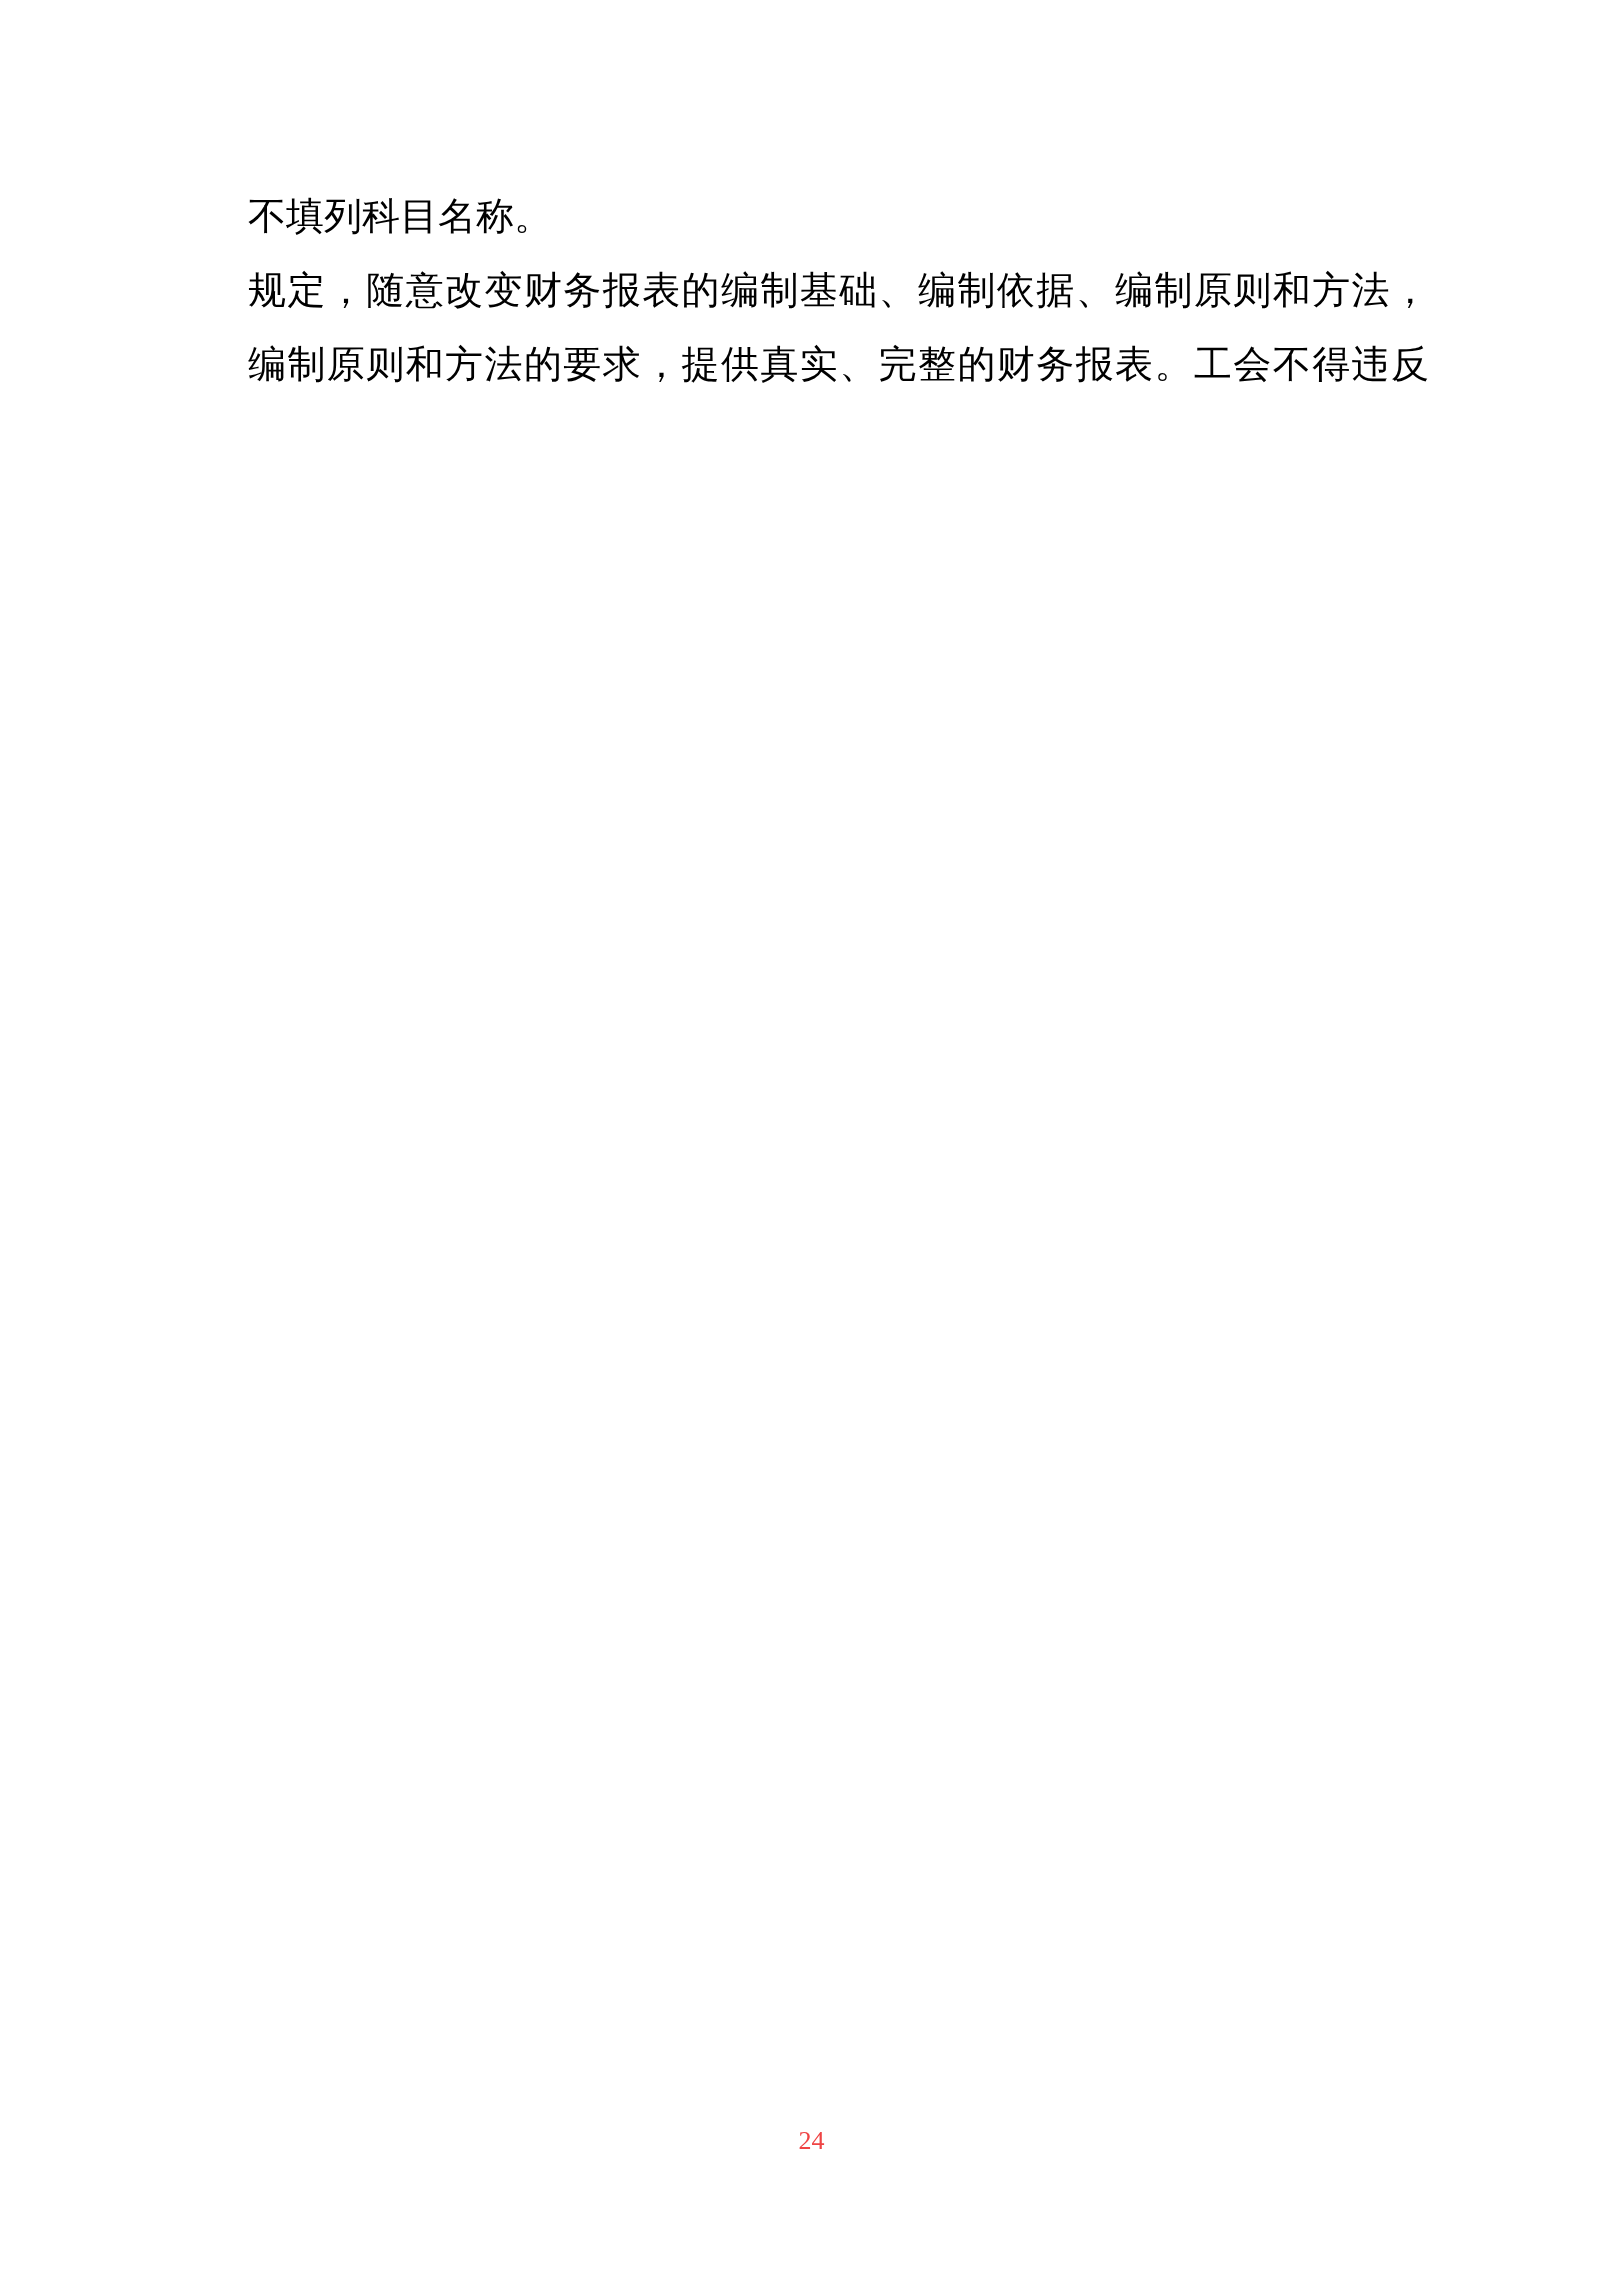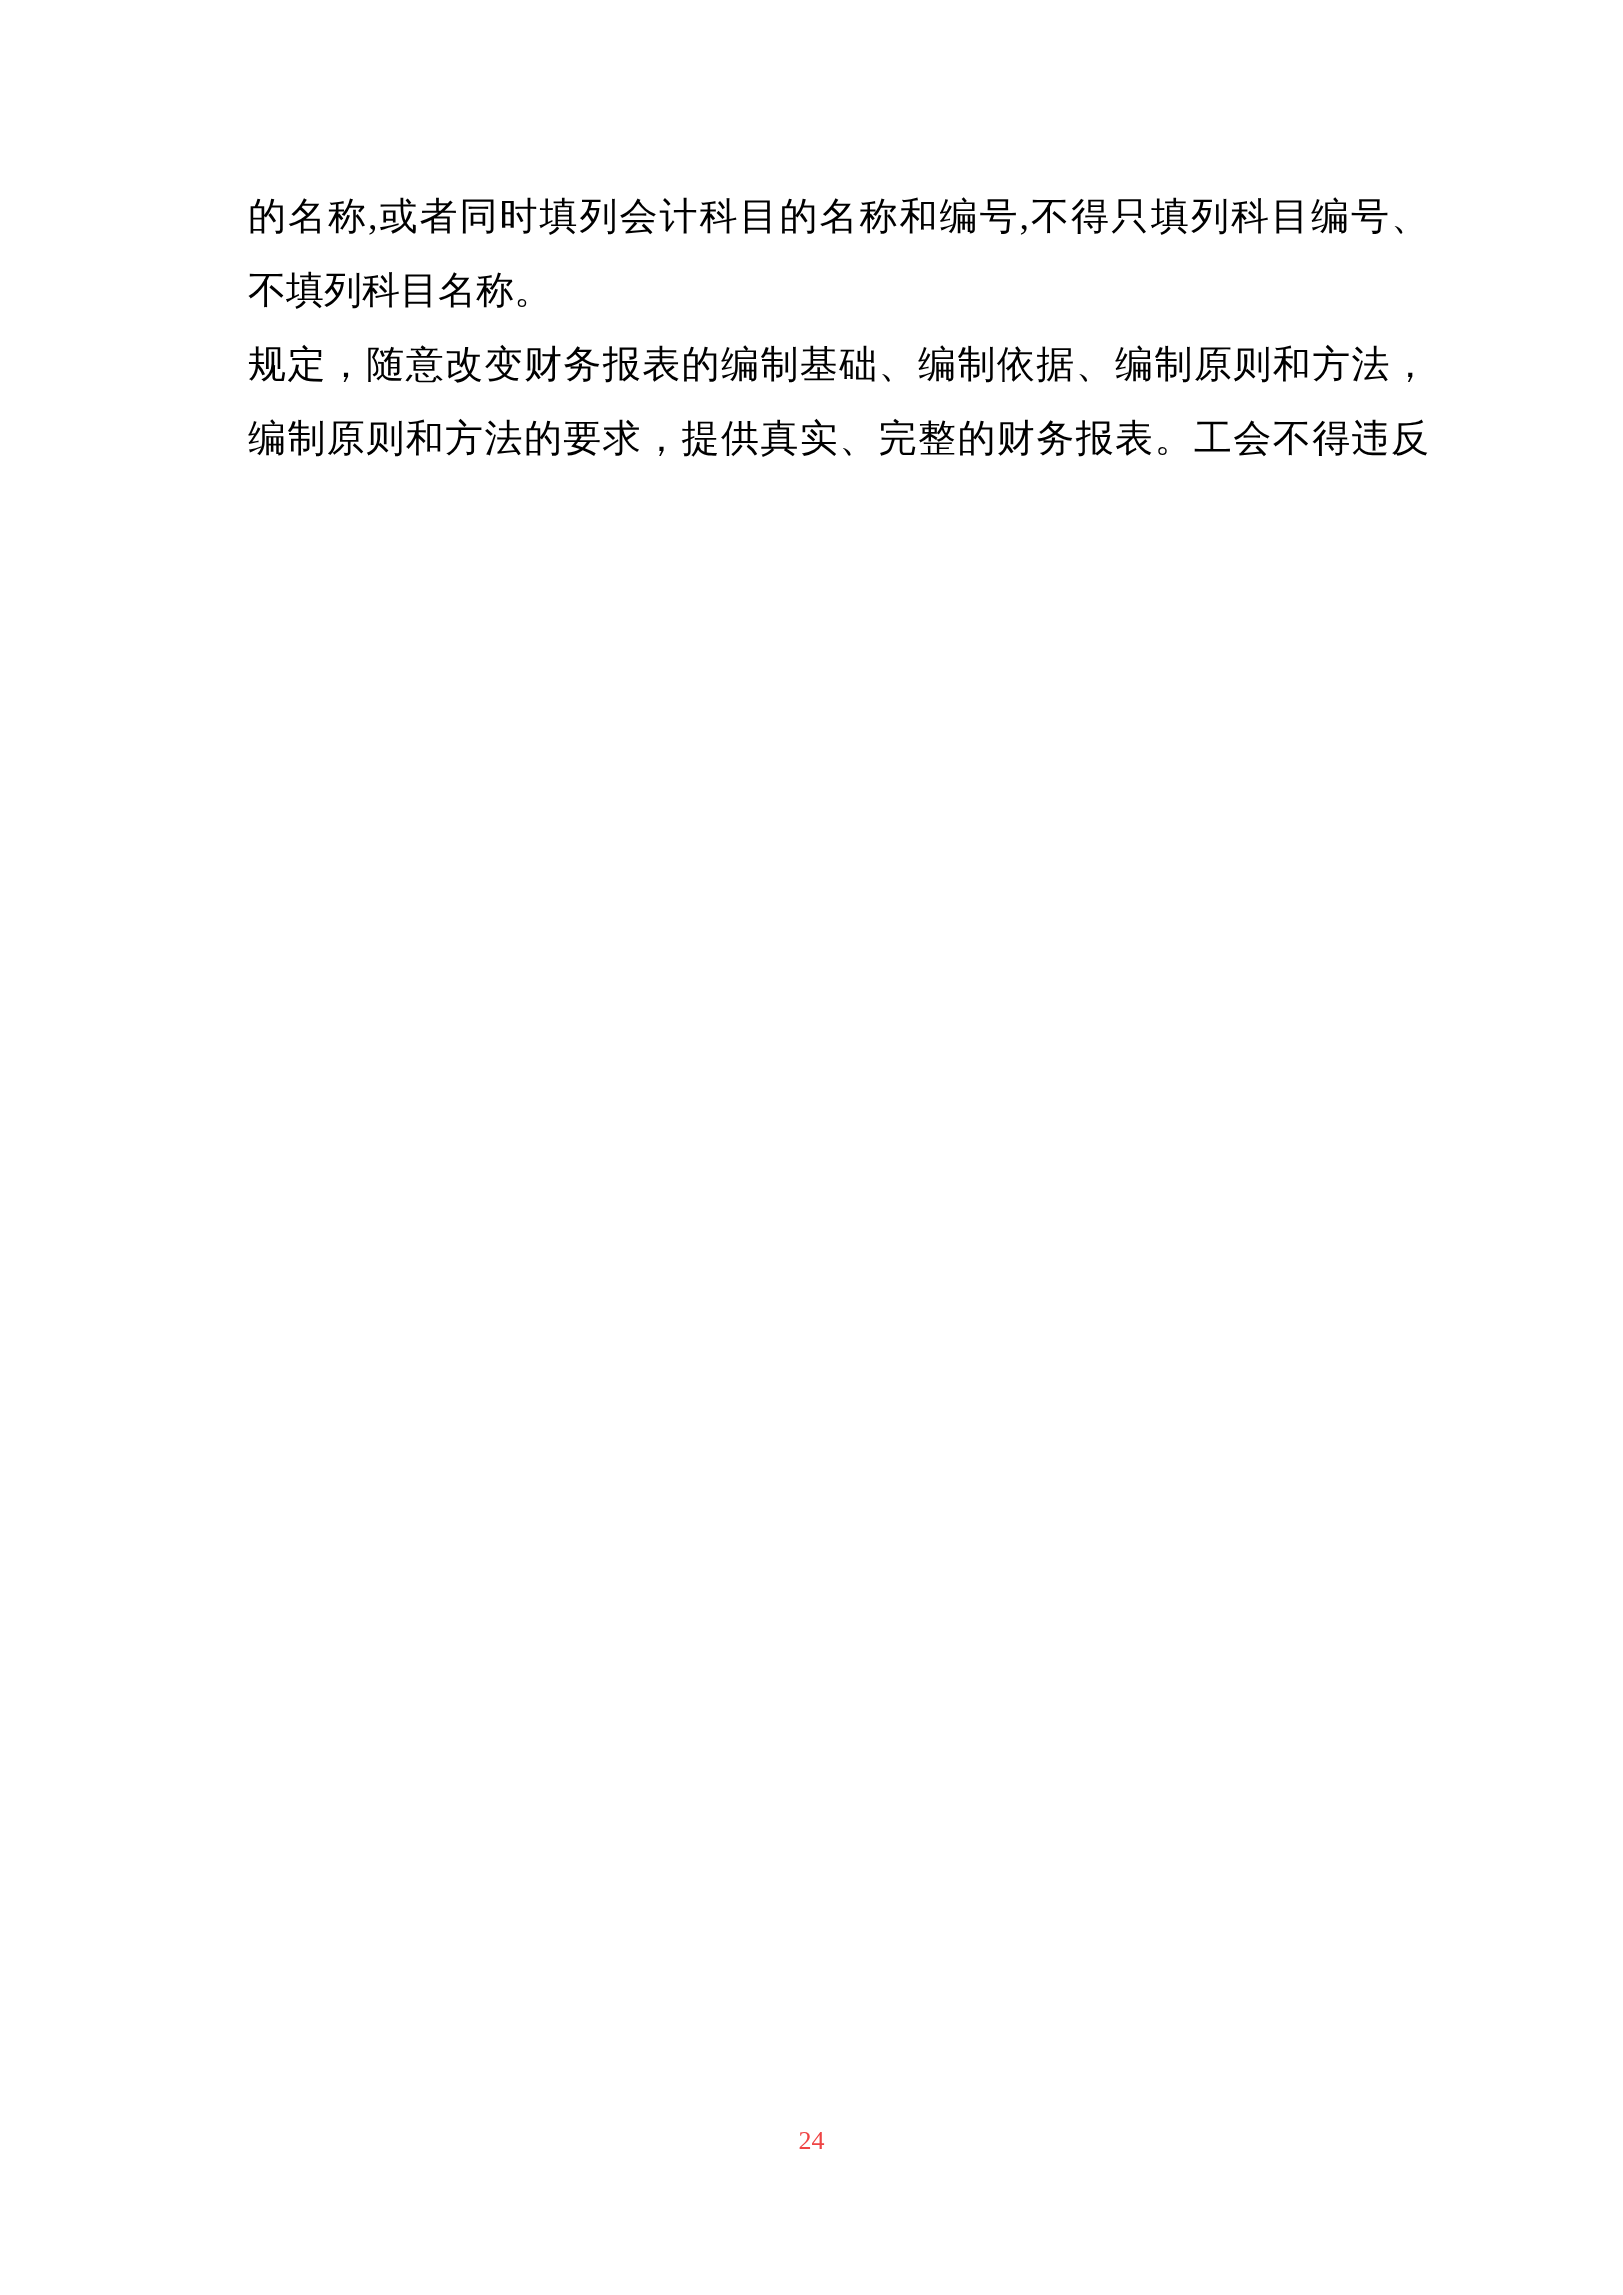--- a/index.html
+++ b/index.html
@@ -51,21 +51,20 @@
     line-height: 33px;
     color: #ef4444;
   }
 </style>
 </head>
 <body>
 
 <div class="page">
 
   <div class="text-block">
-    <div class="line justified">的名称,或者同时填列会计科目的名称和编号,不得只填列科目编号、</div>
     <div class="line">不填列科目名称。</div>
     <div class="line justified">规定，随意改变财务报表的编制基础、编制依据、编制原则和方法，</div>
     <div class="line justified">编制原则和方法的要求，提供真实、完整的财务报表。工会不得违反</div>
   </div>
 
   <div class="page-number">24</div>
 
 </div>
 
 

